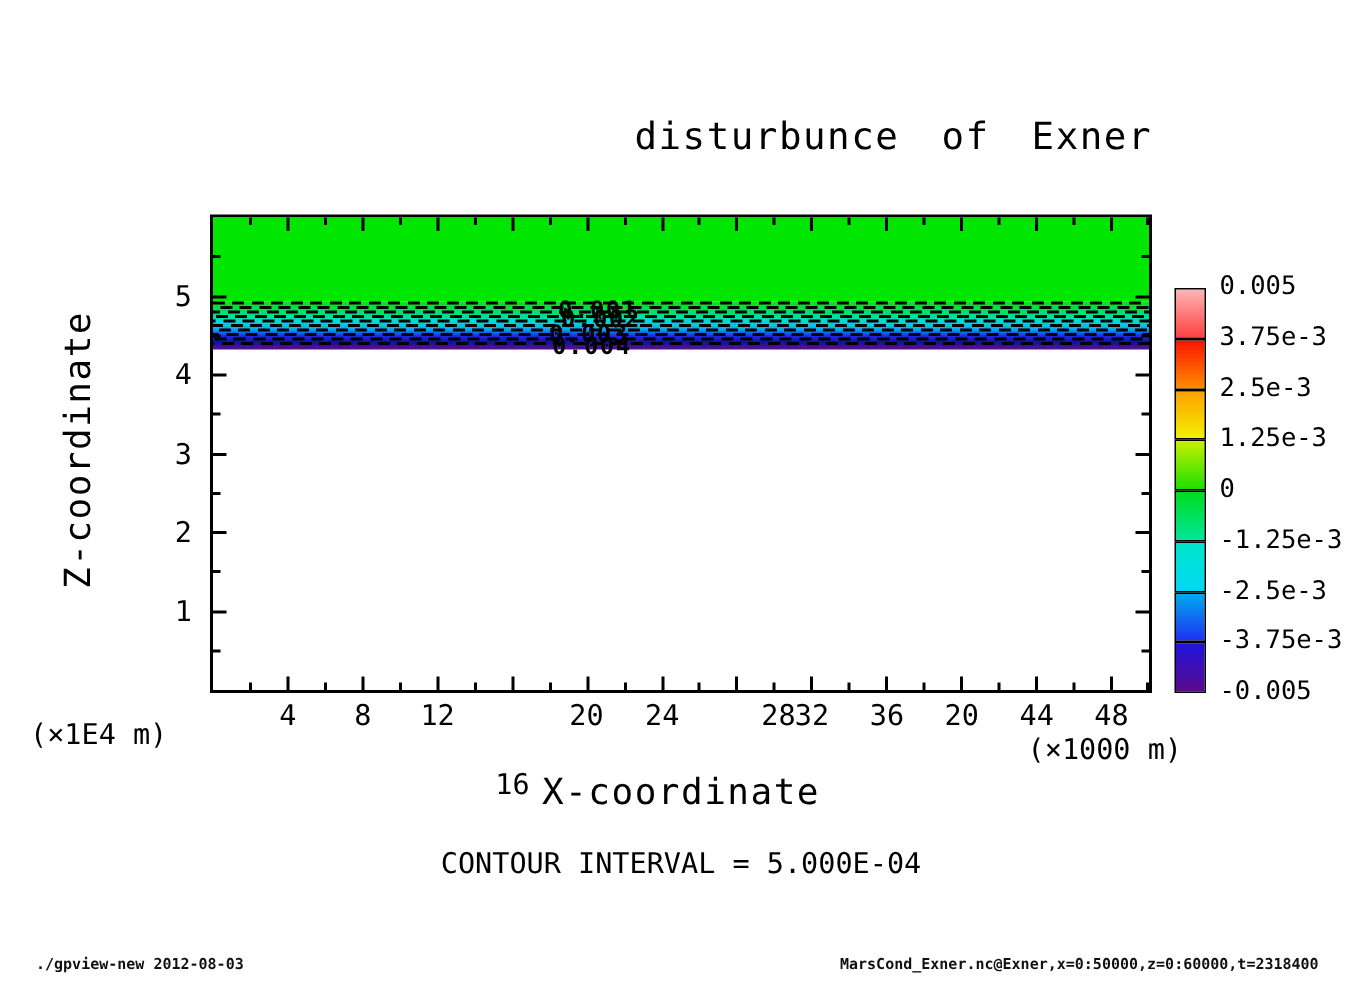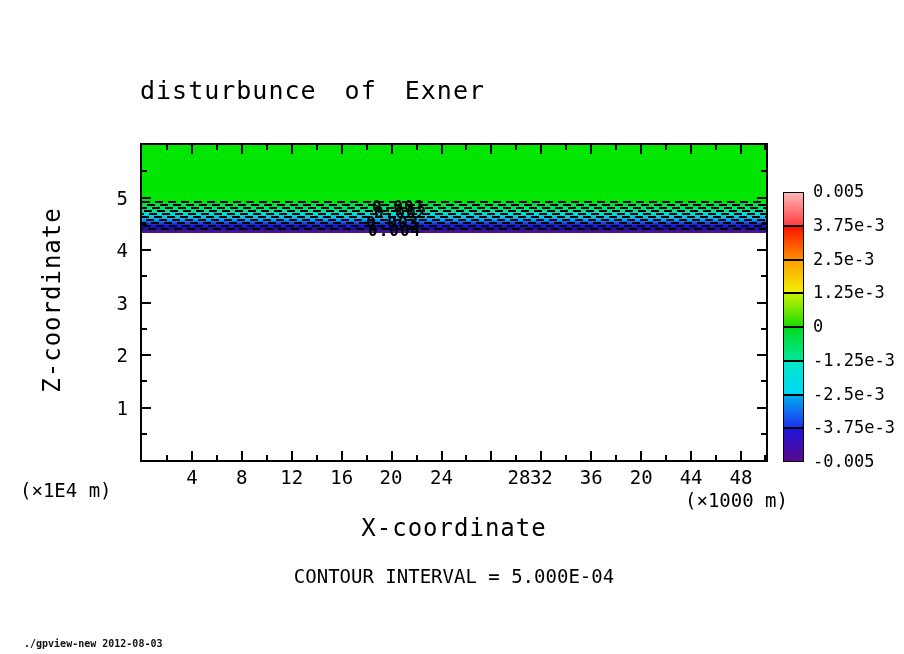--- a/index.html
+++ b/index.html
@@ -1,20 +1,20 @@
 <!DOCTYPE html>
 <html><head>
 <meta charset="utf-8">
 <style>
   html,body{margin:0;padding:0;background:#fff;}
   #canvas{position:relative;width:904px;height:654px;background:#ffffff;overflow:hidden;
           font-family:"DejaVu Sans Mono", monospace;color:#000;}
   .abs{position:absolute;}
 
-  #title{left:140px;top:76px;width:628px;text-align:left;font-size:25px;
+  #title{left:140px;top:76px;width:628px;text-align:right;font-size:25px;
          letter-spacing:1px;word-spacing:12px;white-space:nowrap;}
 
   
   #frame{left:140px;top:143px;width:628px;height:319px;border:2px solid #000;
          box-sizing:border-box;background:#ffffff;}
   #green-region{left:0;top:0;width:100%;height:56px;background:#00e600;}
   #grad-band{left:0;top:56px;width:100%;height:32px;
       background:linear-gradient(to bottom,
         #00e600 0%, #00e07e 26%, #00dcdc 42%, #00a8f0 58%,
         #2028e6 72%, #0f0faa 85%, #46148c 95%, #5c0a8c 100%);}
@@ -151,21 +151,21 @@
         <div class="tick yt" style="top: 77.75px; right: 0px; width: 5px;"></div>
         <div class="tick yt" style="top: 25.25px; left: 0px; width: 5px;"></div>
         <div class="tick yt" style="top: 25.25px; right: 0px; width: 5px;"></div>
       </div>
   </div>
 
   <div id="x-tick-labels">
       <div class="xlab" style="left: 191.92px;">4</div>
       <div class="xlab" style="left: 241.84px;">8</div>
       <div class="xlab" style="left: 291.76px;">12</div>
-      <div class="xlab" style="left: 341.68px;">16</div>
+      <div class="xlab" style="left: 341.68px; margin-top: 46px;">16</div>
       <div class="xlab" style="left: 391px;">20</div>
       <div class="xlab" style="left: 441.52px;">24</div>
       <div class="xlab" style="left: 519px;">28</div>
       <div class="xlab" style="left: 541.36px;">32</div>
       <div class="xlab" style="left: 591.28px;">36</div>
       <div class="xlab" style="left: 641.2px;">20</div>
       <div class="xlab" style="left: 691.12px;">44</div>
       <div class="xlab" style="left: 741.04px;">48</div>
     </div>
   <div id="y-tick-labels">
@@ -199,13 +199,14 @@
       <div class="cb-label" style="top: 327px;">0</div>
       <div class="cb-label" style="top: 360.75px;">-1.25e-3</div>
       <div class="cb-label" style="top: 394.5px;">-2.5e-3</div>
       <div class="cb-label" style="top: 428.25px;">-3.75e-3</div>
       <div class="cb-label" style="top: 462px;">-0.005</div>
     </div>
 
   <div class="abs" id="contour-note">CONTOUR INTERVAL = 5.000E-04</div>
 
   <div class="abs footer" id="footer-left">./gpview-new  2012-08-03</div>
+  <div class="abs footer" id="footer-right">MarsCond_Exner.nc@Exner,x=0:50000,z=0:60000,t=2318400</div>
 </div>
 
 </body></html>

